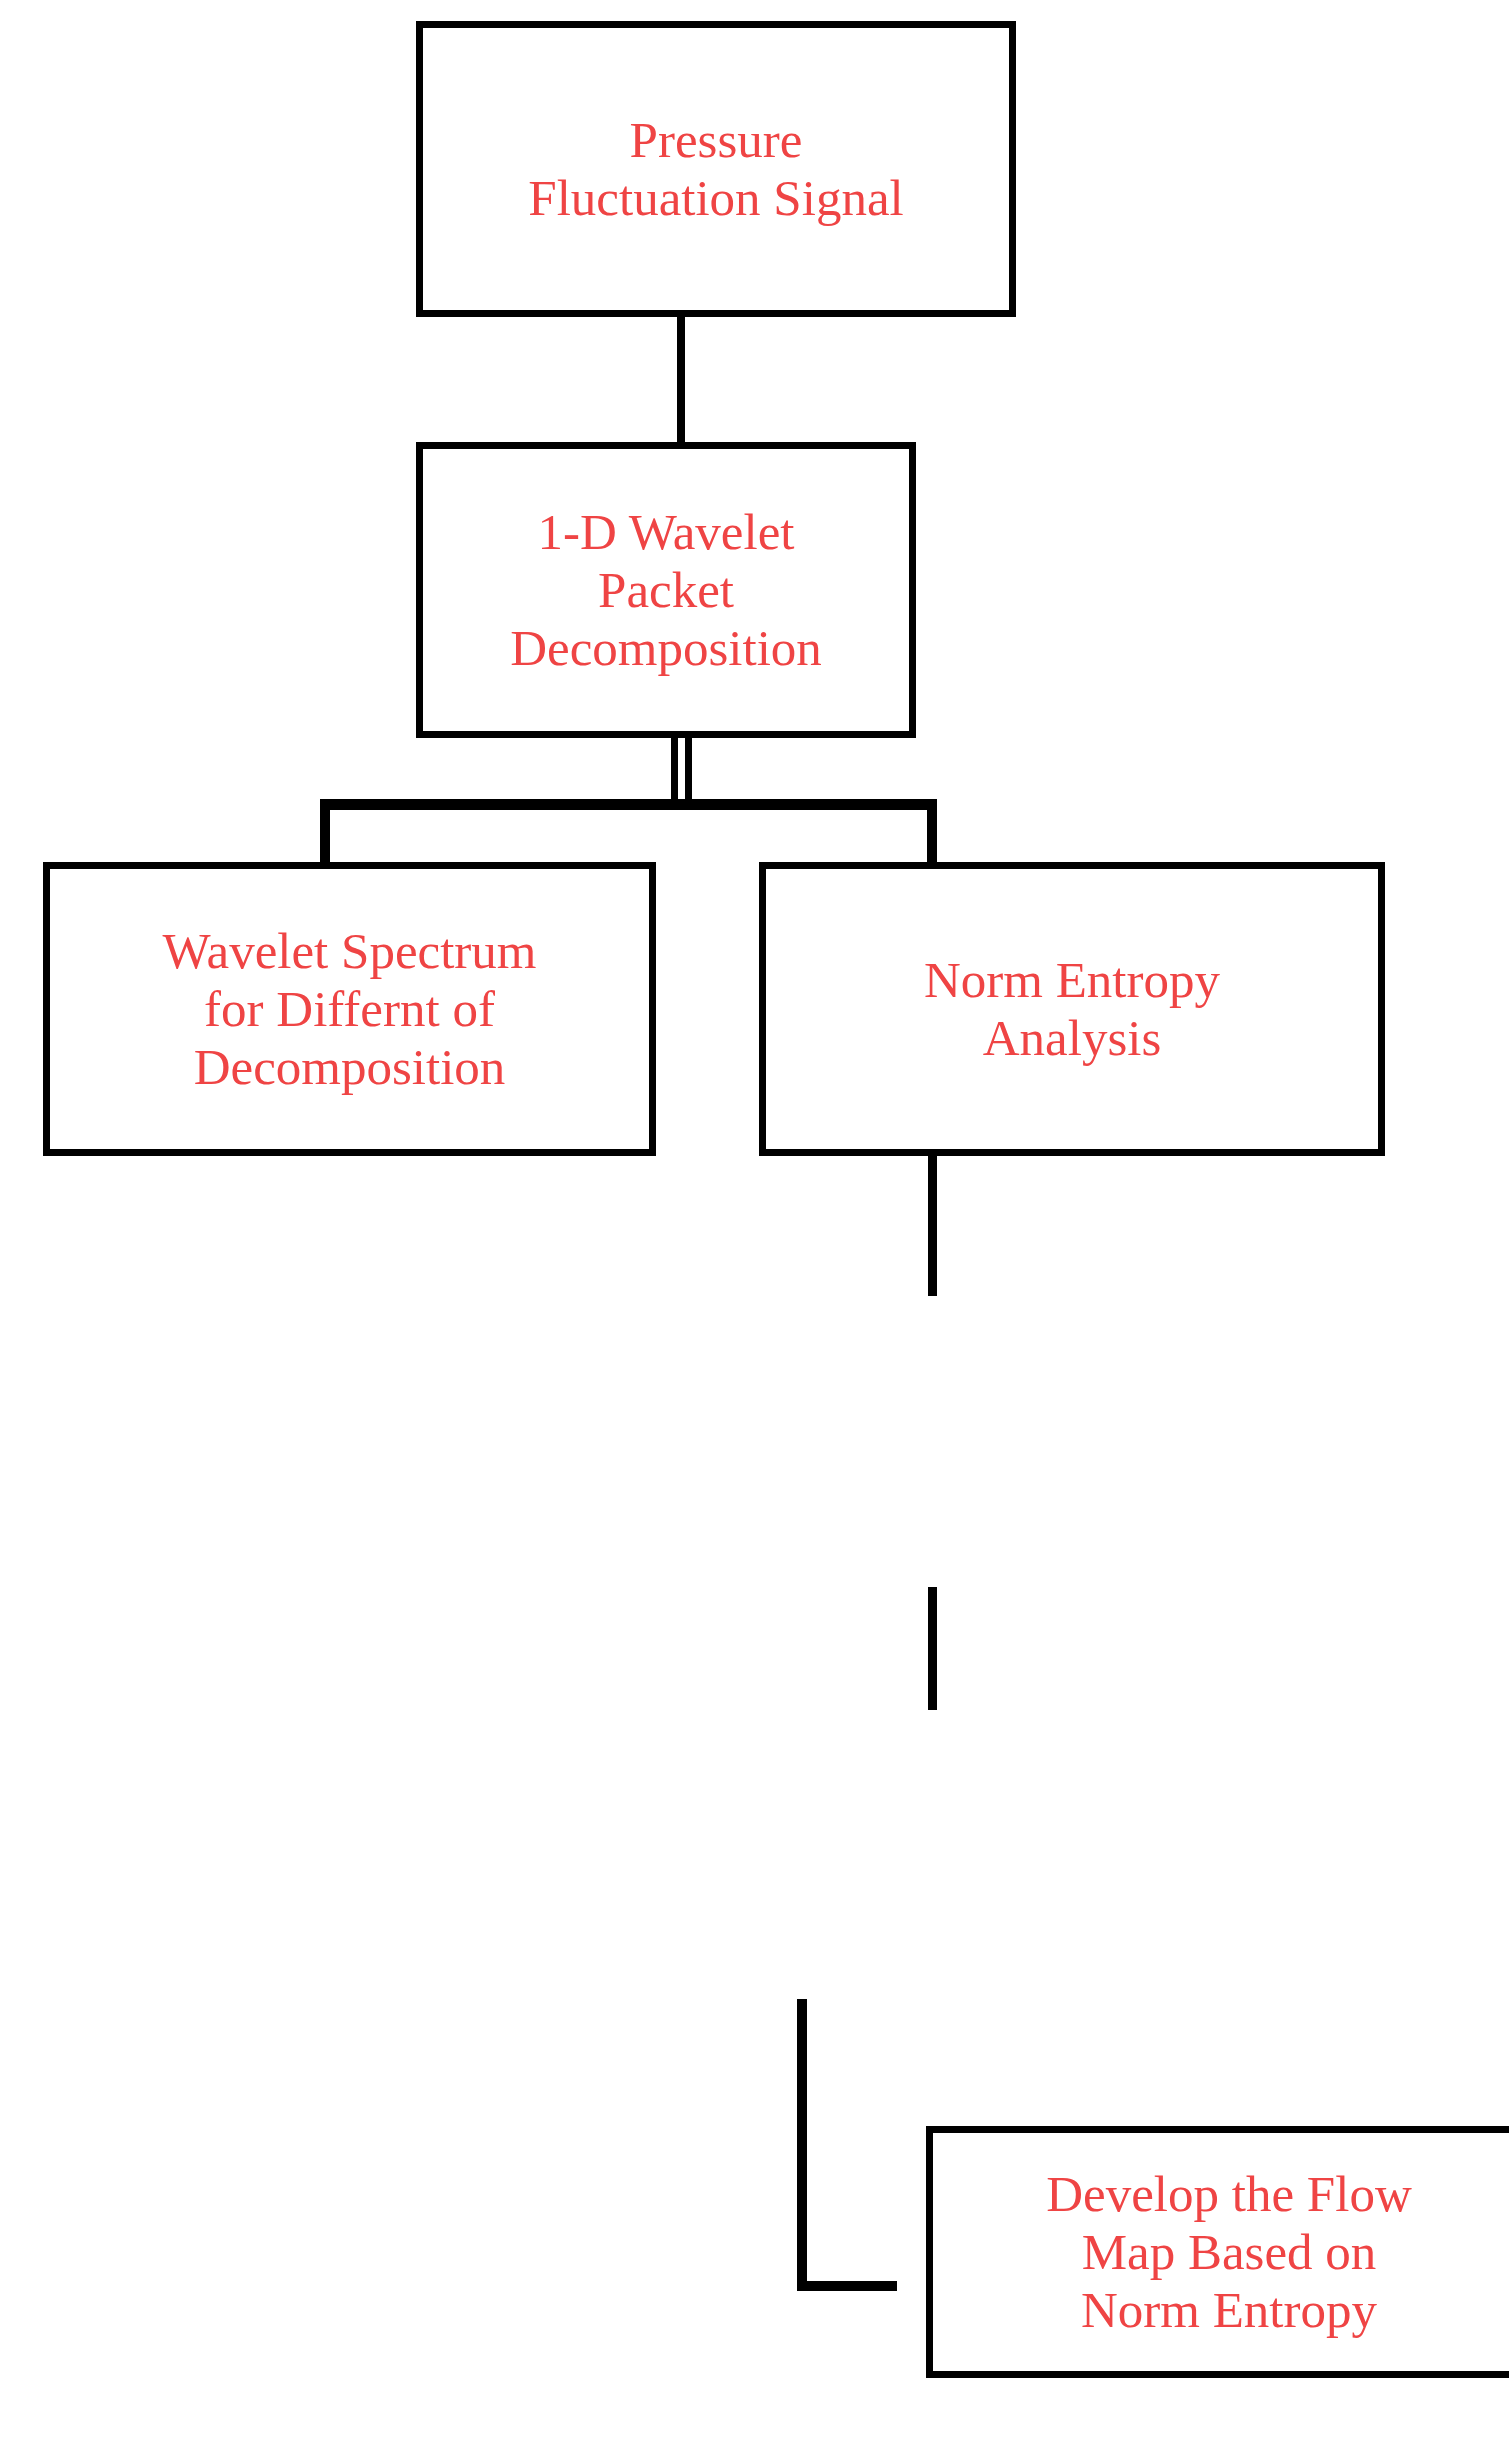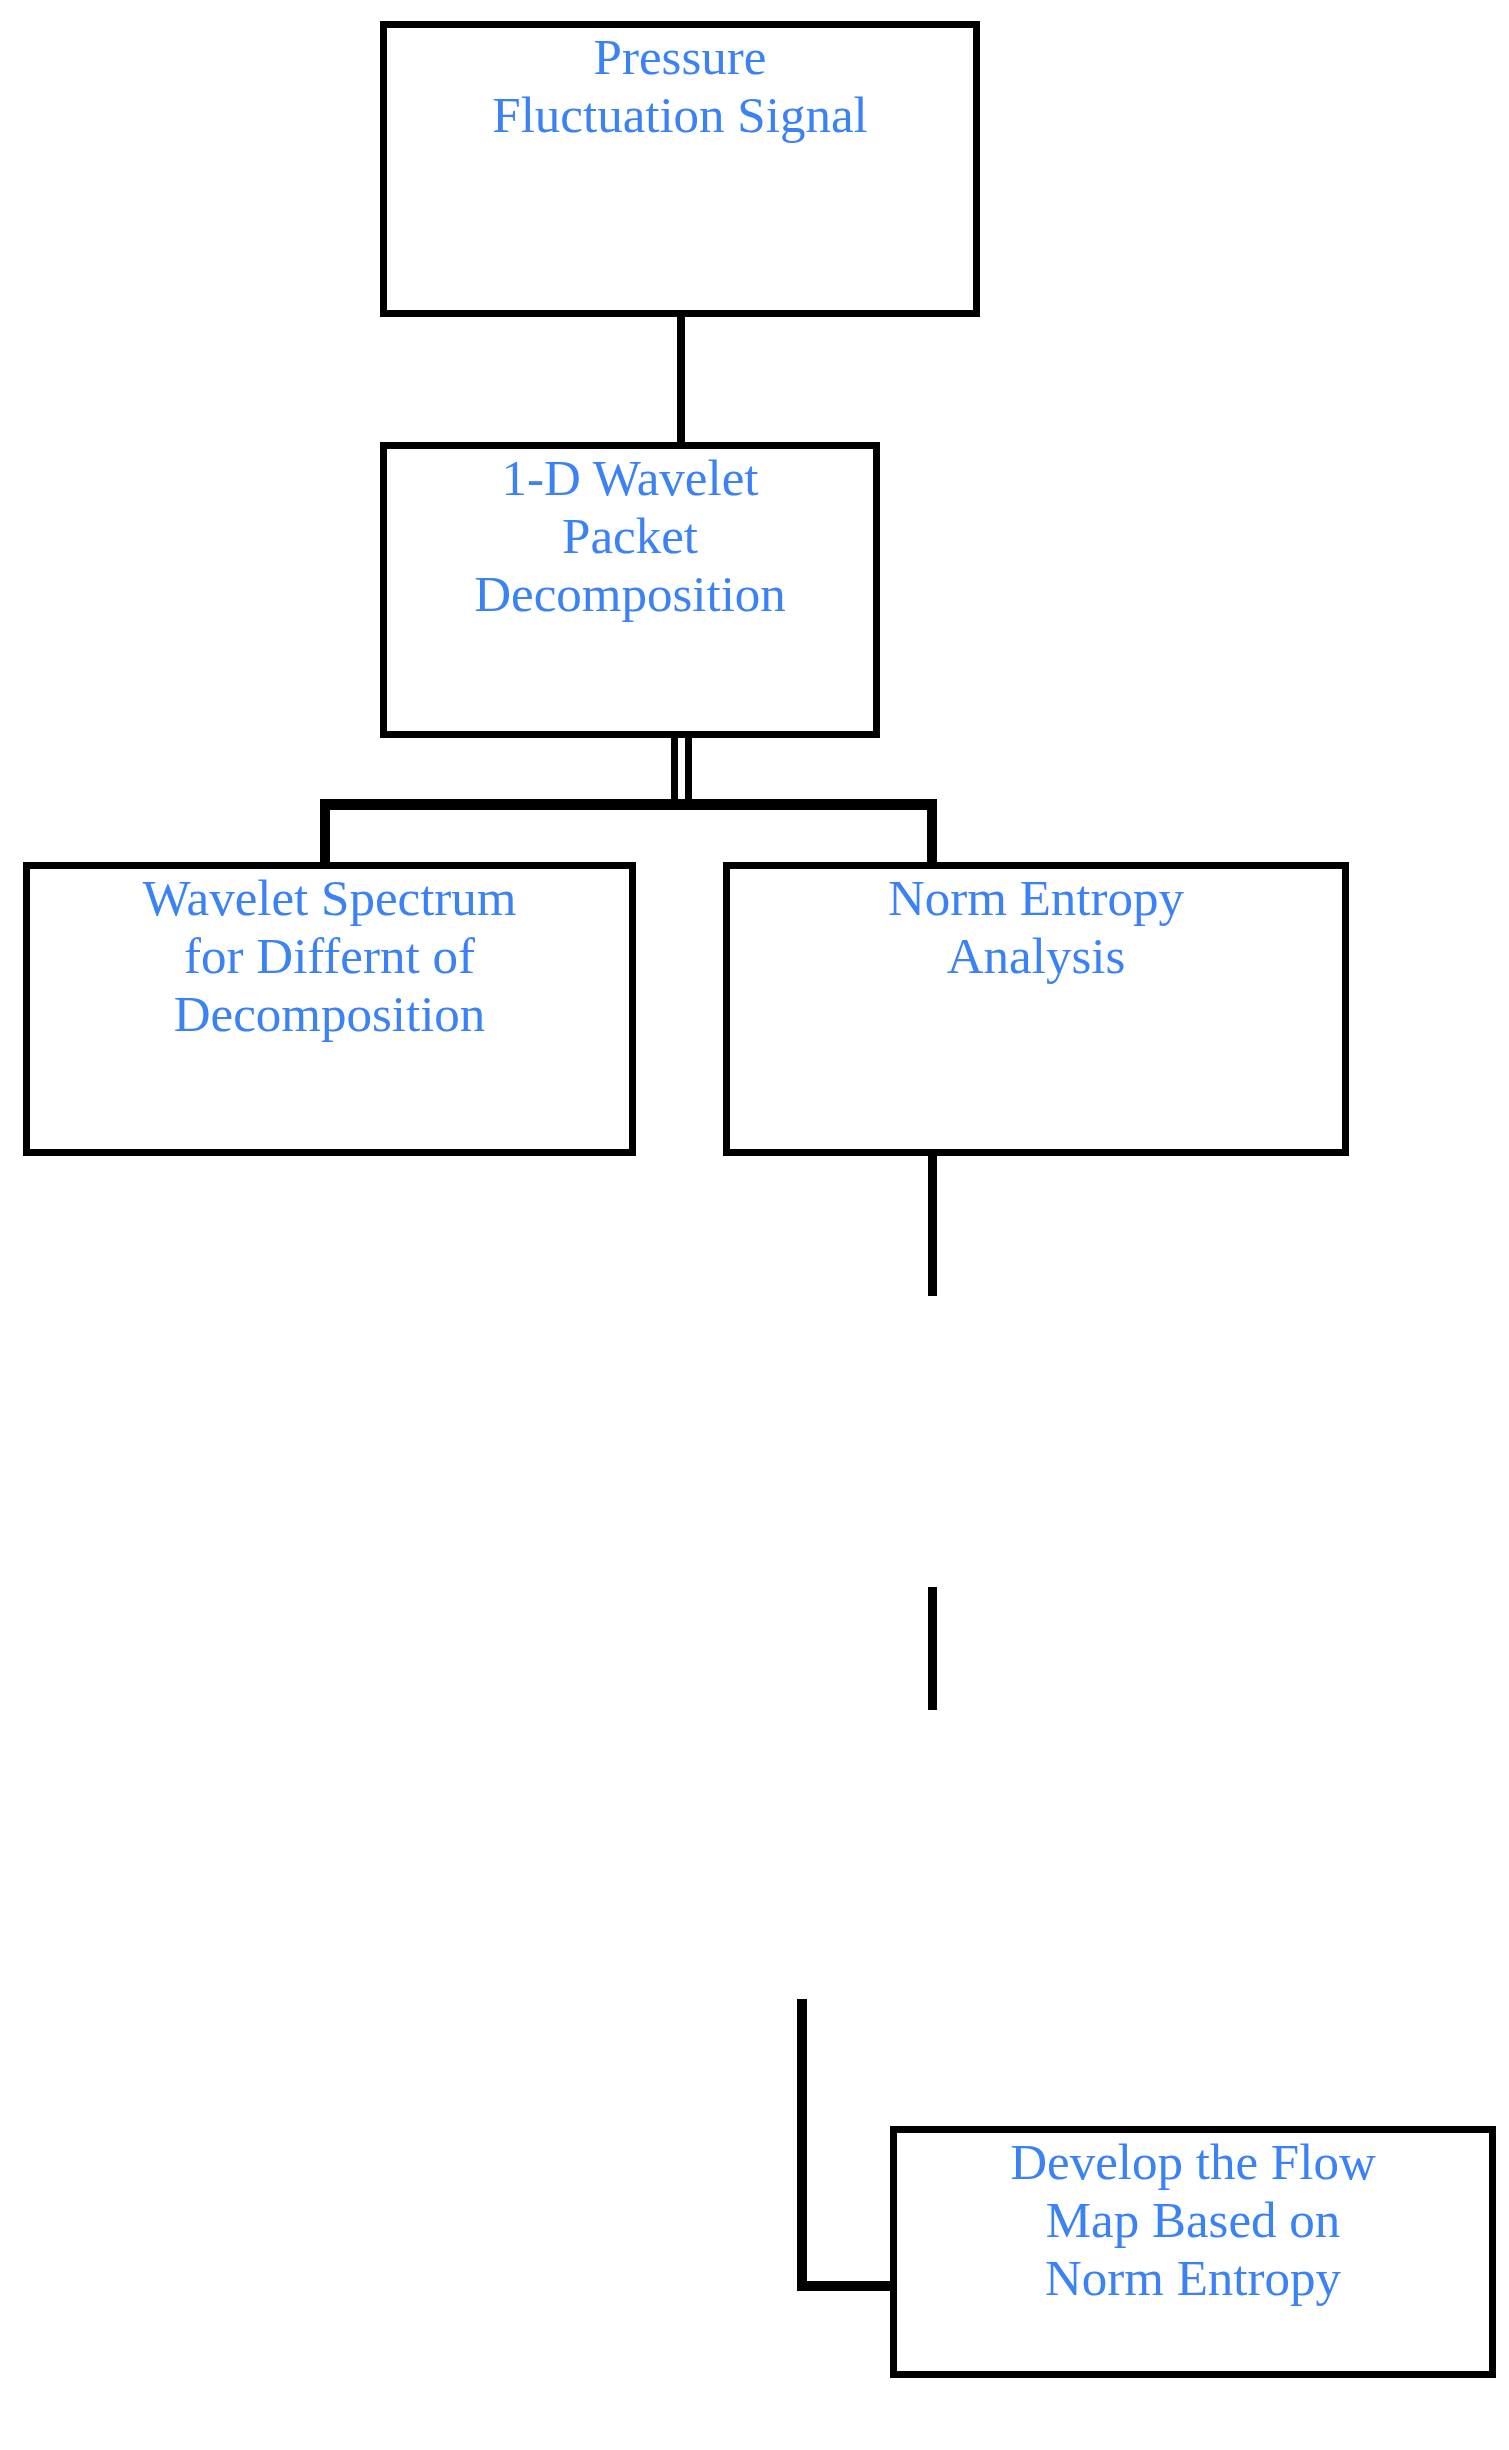--- a/index.html
+++ b/index.html
@@ -14,37 +14,38 @@
     background: #ffffff;
     font-family: "Liberation Serif", "DejaVu Serif", serif;
     overflow: hidden;
   }
   .node {
     position: absolute;
     box-sizing: border-box;
     border: 7.6px solid #000000;
     background: #ffffff;
     display: flex;
-    align-items: flex-start;
+    align-items: center;
     justify-content: center;
     text-align: center;
-    color: #3b82f6;
+    color: #ef4444;
     line-height: 1.14;
     z-index: 3;
+    margin-left: 36px;
   }
   .node-label {
     display: block;
     width: 100%;
     padding: 0 5px;
     white-space: pre-line;
   }
   
   #node-pressure-signal { left: 380px;  top: 21px;   width: 600px; height: 296px; font-size: 51px; }
   #node-wavelet-decomp  { left: 380px;  top: 442px;  width: 500px; height: 296px; font-size: 51px; }
-  #node-wavelet-spectrum{ left: 23px;   top: 862px; width: 613px; height: 294px; font-size: 51px; }
+  #node-wavelet-spectrum{ left: 7px;   top: 862px; width: 613px; height: 294px; font-size: 51px; }
   #node-norm-entropy    { left: 723px;  top: 862px; width: 626px; height: 294px; font-size: 51px; }
   #node-plot-data       { left: 742px;  top: 1294px; width: 606px; height: 296px; font-size: 51px; }
   #node-identify-flow   { left: 742px;  top: 1708px; width: 606px; height: 294px; font-size: 51px; }
   #node-develop-map     { left: 890px; top: 2126px; width: 606px; height: 252px; font-size: 51px; }
 
   
   .conn {
     position: absolute;
     background: #000000;
     z-index: 1;

